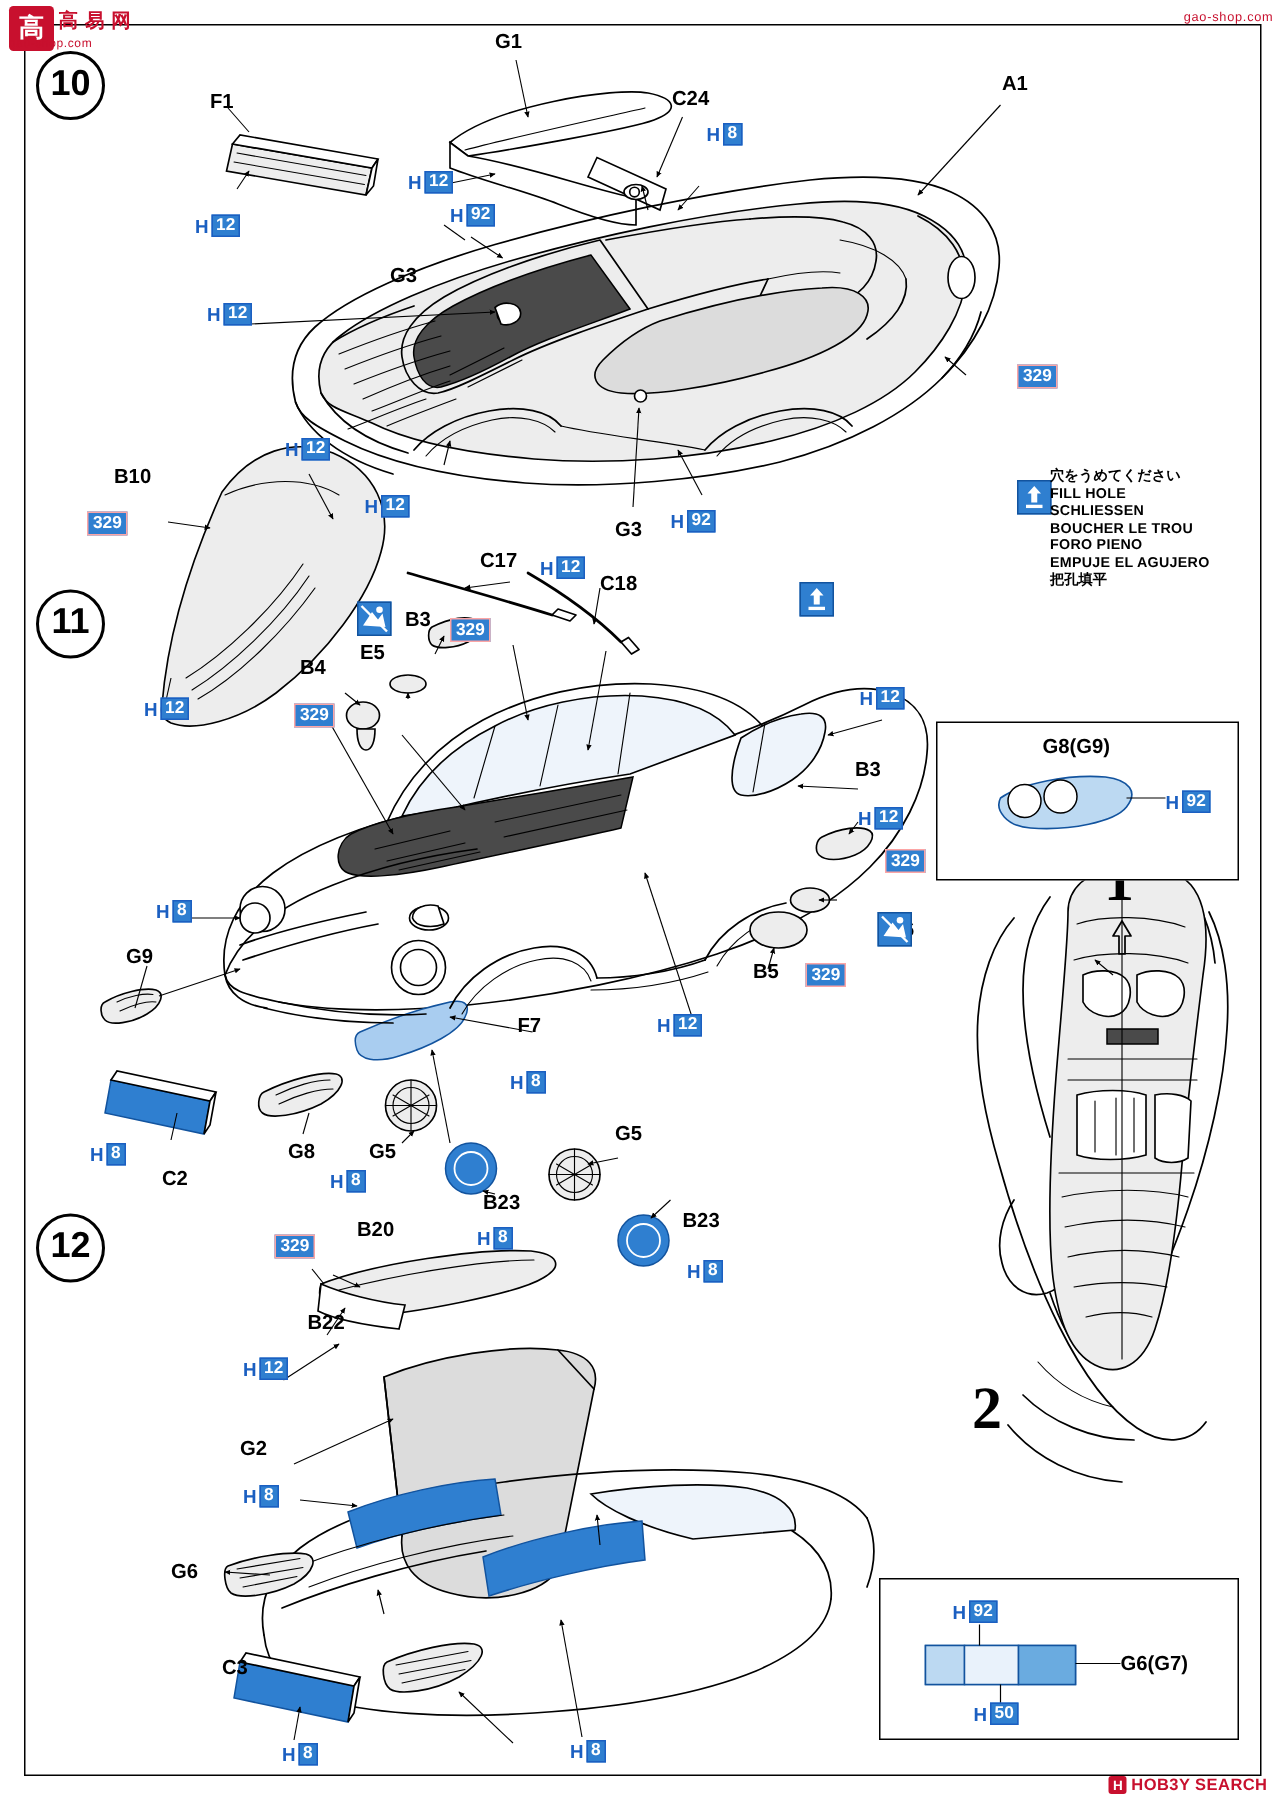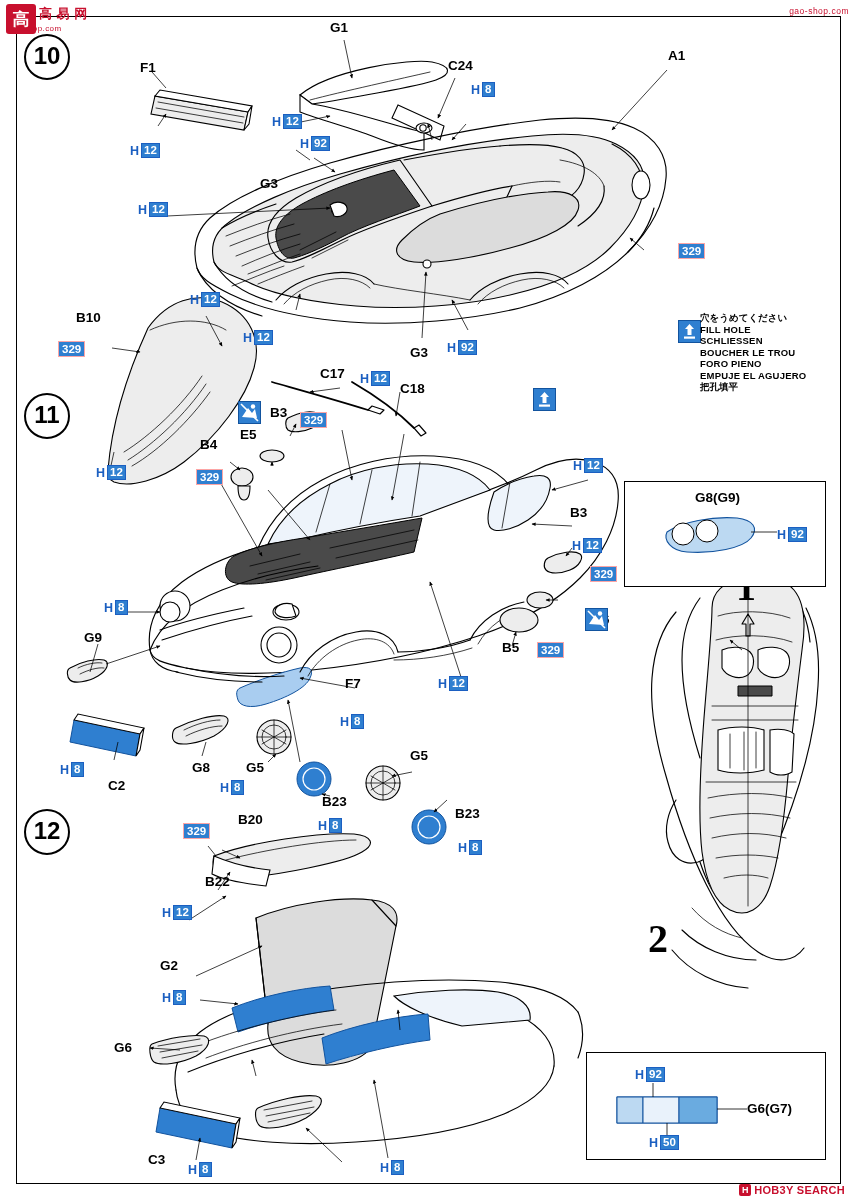--- a/index.html
+++ b/index.html
@@ -401,21 +401,21 @@
   <div class="lbl" style="left:246px;top:760px;">G5</div>
   <div class="lbl" style="left:410px;top:748px;">G5</div>
   <div class="lbl" style="left:322px;top:794px;">B23</div>
   <div class="lbl" style="left:455px;top:806px;">B23</div>
 
   <div class="lbl" style="left:238px;top:812px;">B20</div>
   <div class="lbl" style="left:172px;top:874px;margin-left:33px;">B22</div>
   <div class="lbl" style="left:160px;top:958px;">G2</div>
   <div class="lbl" style="left:114px;top:1040px;">G6</div>
   <div class="lbl" style="left:330px;top:1208px;">G7</div>
-  <div class="lbl" style="left:148px;top:1152px;">C3</div>
+  <div class="lbl" style="left:148px;top:1104px;">C3</div>
 
   <div class="htag" style="left:471px;top:82px;">
     <span class="h">H</span>
     <span class="n">8</span>
   </div>
   <div class="htag" style="left:130px;top:143px;">
     <span class="h">H</span>
     <span class="n">12</span>
   </div>
   <div class="htag" style="left:272px;top:114px;">

